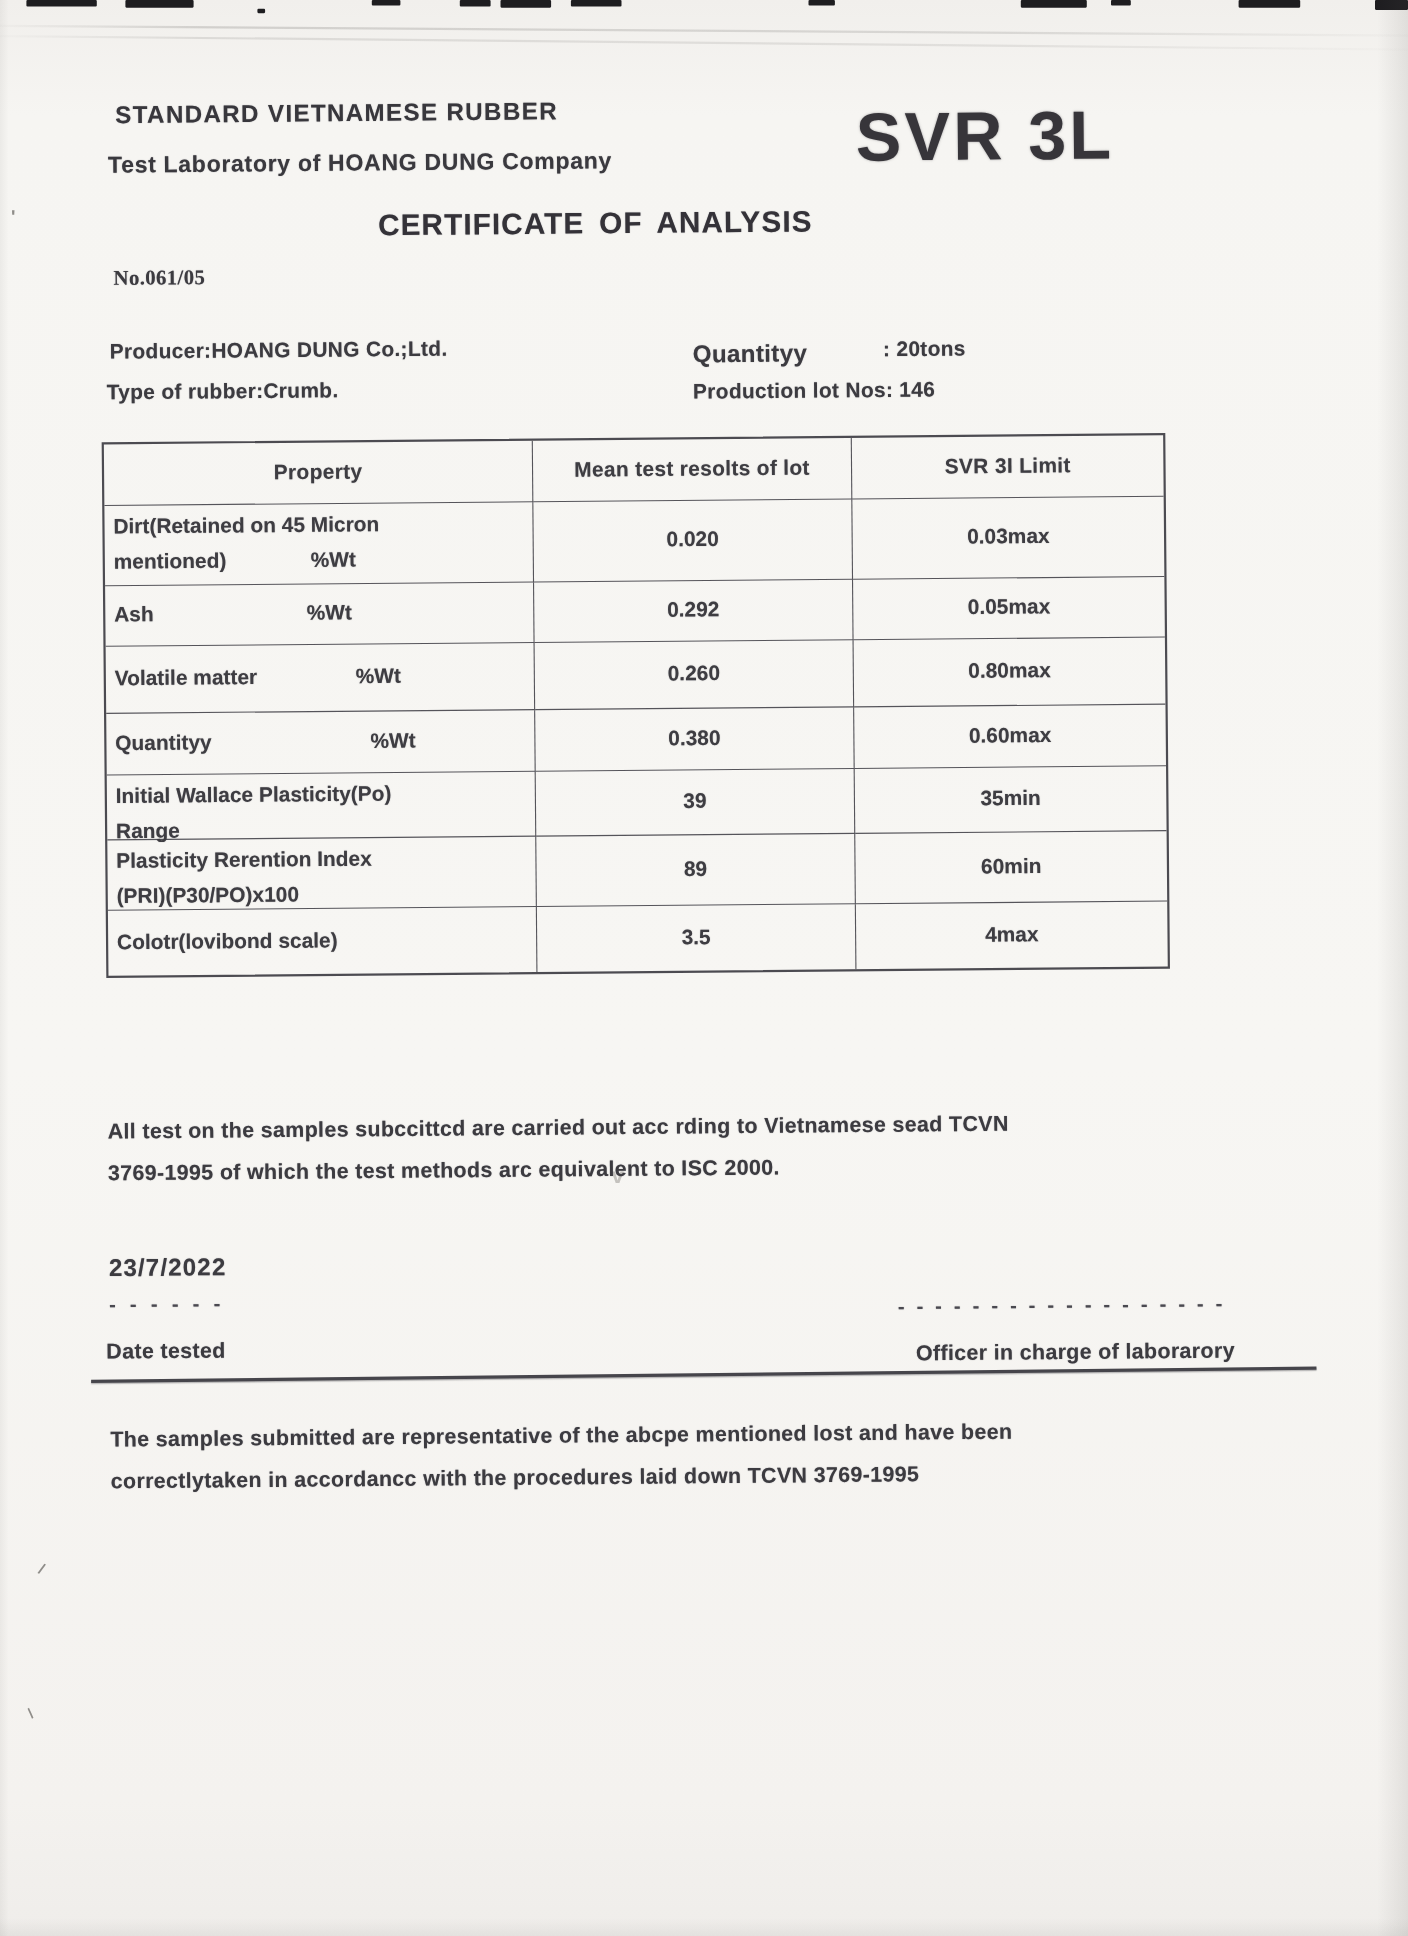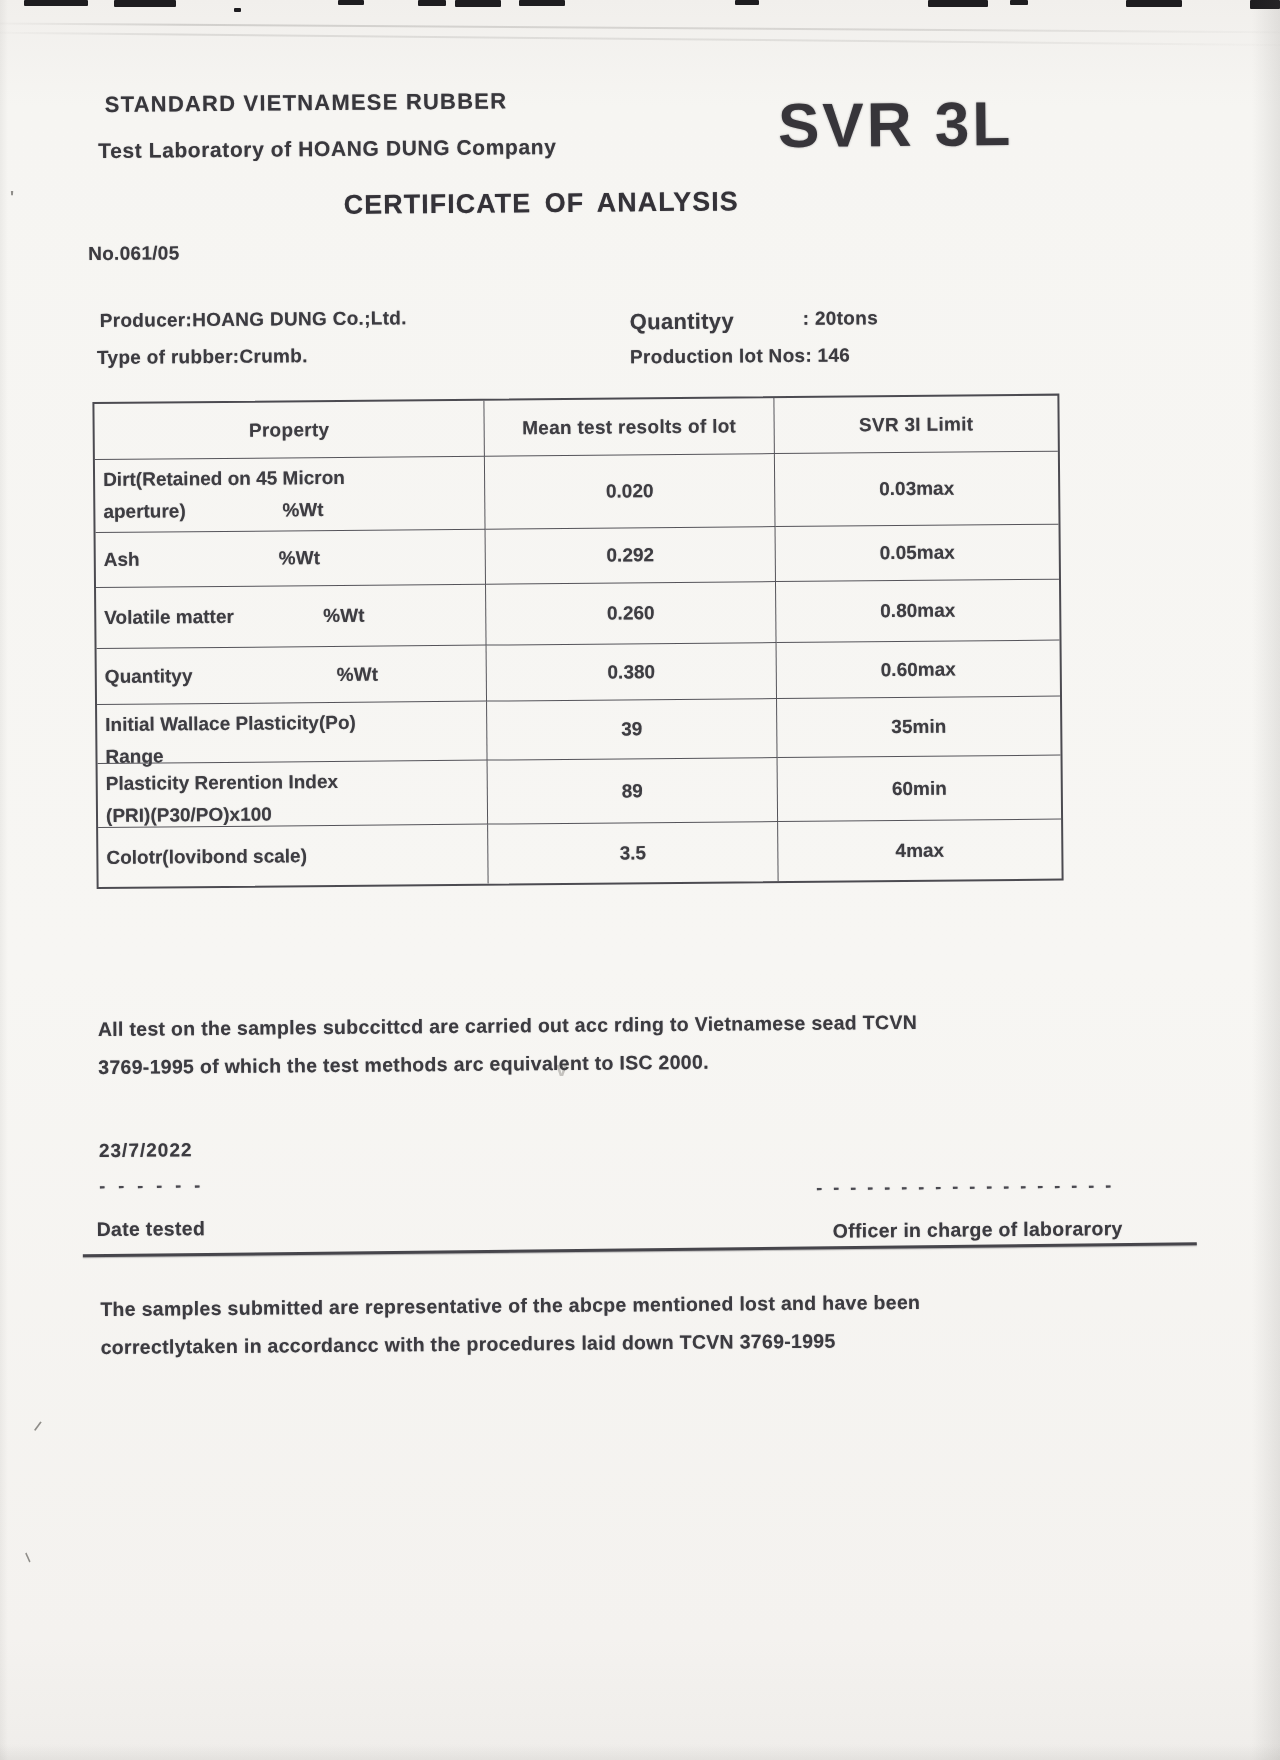--- a/index.html
+++ b/index.html
@@ -17,21 +17,21 @@
     transform:rotate(-0.5deg);
     transform-origin:100px 700px;
   }
   .txt{position:absolute;font-weight:bold;white-space:nowrap;
        text-shadow:0 0 1px rgba(70,70,78,0.55);letter-spacing:0.3px;}
   .org1{left:110px;top:92px;font-size:22px;letter-spacing:1.2px;color:#38373c;}
   .org2{left:103px;top:139px;font-size:21px;letter-spacing:0.6px;color:#3a393e;}
   .grade{left:783px;top:96px;font-size:62px;letter-spacing:3px;color:#37353a;
          text-shadow:0 0 2px rgba(55,53,60,0.5);}
   .title{left:348px;top:192px;font-size:27px;letter-spacing:1px;word-spacing:5px;color:#343238;}
-  .certno{left:92px;top:243px;font-size:19px;}
+  .certno{left:107px;top:243px;font-size:19px;font-family:Liberation Serif, serif;}
   .producer{left:103px;top:310px;font-size:19px;}
   .rtype{left:100px;top:347px;font-size:19px;}
   .qtyl{left:633px;top:314px;font-size:22px;}
   .qtyv{left:806px;top:314px;font-size:19px;}
   .lot{left:633px;top:351px;font-size:19px;}
 
   
   .coa-table{
     position:absolute;left:95px;top:402px;
     display:grid;
@@ -51,21 +51,21 @@
   .prop{padding-left:8px;}
   .prop.single{display:flex;align-items:center;}
   .prop.two{padding-top:4px;}
   .pl{display:block;line-height:32px;position:relative;white-space:nowrap;}
   .unit{position:absolute;top:0;}
   .unit.mid{top:50%;transform:translateY(-50%);}
 
   .note1{left:95px;top:1018px;font-size:19.5px;}
   .note2{left:95px;top:1056px;font-size:19.5px;}
 
-  .dateval{left:95px;top:1140px;font-size:19px;letter-spacing:1px;}
+  .dateval{left:95px;top:1140px;font-size:22px;letter-spacing:1px;}
   .dash-short{left:95px;top:1176px;font-size:18px;letter-spacing:4px;color:#4a4950;}
   .datelbl{left:92px;top:1218px;font-size:19.5px;}
   .dash-long{left:812px;top:1184px;font-size:18px;letter-spacing:3px;color:#4a4950;}
   .officer{left:828px;top:1226px;font-size:19.5px;}
   .sigrule{position:absolute;left:78px;top:1253px;width:1114px;height:3px;
            background:#46454b;transform:rotate(-0.12deg);box-shadow:0 1px 1px rgba(70,69,75,0.35);}
 
   .foot1{left:95px;top:1298px;font-size:19.5px;}
   .foot2{left:95px;top:1336px;font-size:19.5px;}
 
@@ -127,21 +127,21 @@
       <div class="tr">
         <div class="td th">Property</div>
         <div class="td th">Mean test resolts of lot</div>
         <div class="td th c3">SVR 3I Limit</div>
       </div>
 
       <div class="tr">
         <div class="td prop two">
           <span class="pl">Dirt(Retained on 45 Micron</span>
           <span class="pl">
-            <span>aperture)</span>
+            <span>mentioned)</span>
             <span class="unit" style="left:179px">%Wt</span>
           </span>
         </div>
         <div class="td val">0.020</div>
         <div class="td val c3">0.03max</div>
       </div>
 
       <div class="tr">
         <div class="td prop single">
           <span>Ash</span>

